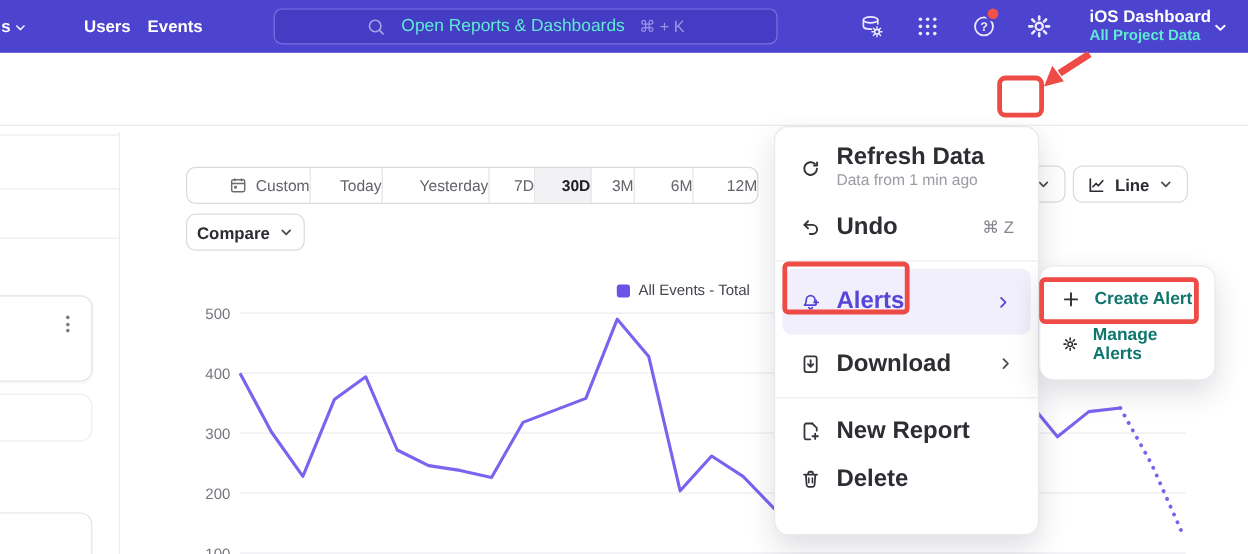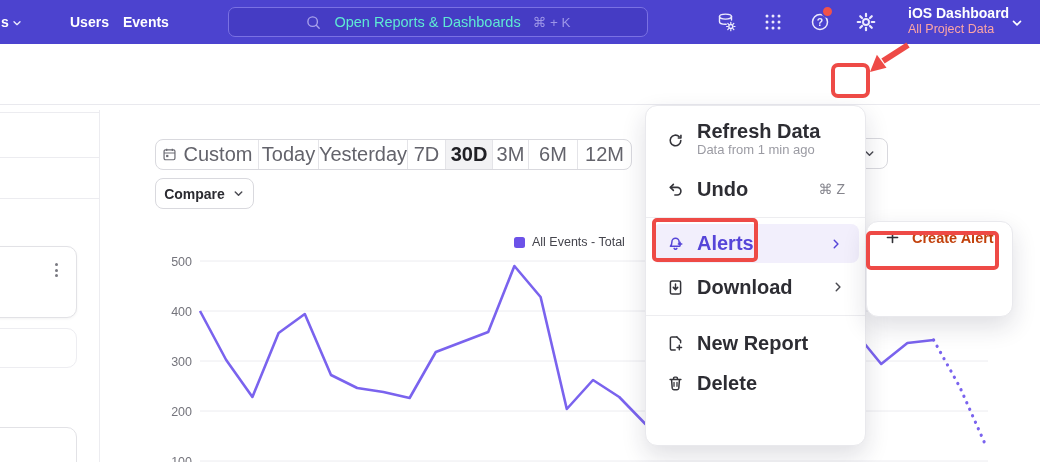--- a/index.html
+++ b/index.html
@@ -16,21 +16,21 @@
   .search{position:absolute;left:228px;top:7px;width:420px;height:30px;box-sizing:border-box;
           background:#453cc4;border:1px solid #7a71e3;border-radius:7px;display:flex;
           align-items:center;justify-content:center;gap:12px;cursor:text}
   .search .ph{color:#5eead4;font-size:14.5px}
   .search .sc{color:#9d96e8;font-size:13.5px}
   .navicon{position:absolute;top:11px;width:22px;height:22px;color:#eceafd;cursor:pointer}
   .reddot{position:absolute;left:821px;top:5px;width:9px;height:9px;border-radius:50%;
           background:#f0524a;border:2px solid #4c43cf;z-index:11}
   .proj{position:absolute;left:908px;top:5px;color:#fff;cursor:pointer}
   .proj .nm{font-size:14px;font-weight:700;line-height:17px}
-  .proj .sp{font-size:12.5px;font-weight:400;line-height:15px;color:#fca5a5}
+  .proj .sp{font-size:12.5px;font-weight:700;line-height:15px;color:#5eead4}
   .chevd{width:14px;height:14px;color:#fff}
 
   
   .rhead{position:absolute;left:0;top:44px;width:1040px;height:60px;background:#fff;
          border-bottom:1px solid #e9e9ee;z-index:9}
   .ricon{position:absolute;left:17px;top:67px;width:26px;height:26px;border-radius:6px;
          background:#efecfc;border:1.5px dashed #b4a9f1;box-sizing:border-box;
          display:flex;align-items:center;justify-content:center}
   .rtitle{position:absolute;left:52px;top:72px;font-size:16px;font-weight:700;color:#1d1d23}
   .rcrumb{position:absolute;left:172px;top:73px;font-size:15px;color:#9a9aa2}
@@ -51,21 +51,21 @@
   .vline{position:absolute;left:99px;top:110px;width:1px;height:352px;background:#ececf0}
   .scard{position:absolute;left:-20px;width:97px;background:#fff;border-radius:10px;
          box-sizing:border-box;cursor:pointer}
   .kebab{position:absolute;left:51px;top:259px;display:flex;flex-direction:column;gap:2.5px;
          padding:4px;cursor:pointer}
   .kebab i{width:3px;height:3px;border-radius:50%;background:#797981;display:block}
 
   
   .segctl{position:absolute;left:155px;top:139px;height:31px;display:flex;background:#fff;
           border:1px solid #d9d9de;border-radius:8px;box-sizing:border-box;overflow:hidden;z-index:2}
-  .seg{display:flex;align-items:center;justify-content:center;gap:7px;font-size:20px;
+  .seg{display:flex;align-items:center;justify-content:flex-end;gap:7px;font-size:13px;
        color:#63636b;border-right:1px solid #e4e4e8;box-sizing:border-box;cursor:pointer;height:100%}
   .seg:last-child{border-right:none}
   .seg.active{background:#f2f2f4;color:#202025;font-weight:700}
   .tbtn{position:absolute;height:31px;box-sizing:border-box;background:#fff;border:1px solid #d9d9de;
         border-radius:8px;display:flex;align-items:center;justify-content:center;gap:7px;
         font-size:14px;font-weight:600;color:#2b2b31;cursor:pointer;z-index:2}
   .chev{width:13px;height:13px;color:#4c4c53}
 
   
   #chart-svg{position:absolute;left:0;top:0;z-index:1;pointer-events:none}
@@ -87,21 +87,21 @@
   .mi .short{font-size:14px;color:#85858d}
   .mi .cr{width:14px;height:14px;color:#4a4a50}
   .mi.highlight{background:#f2effc;border-radius:8px;margin:0 6px;padding:0 16px 0 15px;color:#5645d8}
   .mi.highlight .ic,.mi.highlight .cr{color:#5645d8}
   .mdiv{height:1px;background:#ededf0}
 
   
   .submenu{position:absolute;left:866px;top:221px;width:147px;height:96px;box-sizing:border-box;
            background:#fff;border:1px solid #e9e9ed;border-radius:12px;z-index:30;
            box-shadow:0 10px 24px rgba(25,25,55,.14);padding-top:8px}
-  .smi{display:flex;height:38px;padding:0 12px 0 18px;cursor:pointer;color:#c2410c}
+  .smi{display:flex;align-items:center;height:38px;padding:0 12px 0 18px;cursor:pointer;color:#0f766e}
   .smi .ic{width:15px;height:15px;margin-right:12px;color:#2f2f35;display:flex;align-items:center}
   .smi .lbl{font-size:14.5px;font-weight:600}
 
   
   .rbox{position:absolute;border:4px solid #ee4a46;border-radius:5px;z-index:60;pointer-events:none;box-sizing:border-box}
   #annot{position:absolute;left:0;top:0;z-index:60;pointer-events:none}
 </style>
 </head>
 <body>
 
@@ -264,20 +264,34 @@
   </div>
 
   <div class="tbtn" style="left:818px;top:138px;width:70px;justify-content:flex-end;padding-right:11px">
     <span class="chev">
       <svg viewBox="0 0 16 16">
           <path d="m4 6.2 4 4 4-4" fill="none" stroke="currentColor" stroke-width="1.8" stroke-linecap="round" stroke-linejoin="round"></path>
         </svg>
     </span>
   </div>
 
+  <div class="tbtn" style="left:894px;top:138px;width:96px">
+    <span style="width:16px;height:16px;color:#2b2b31">
+      <svg viewBox="0 0 16 16" fill="none" stroke="currentColor" stroke-width="1.4">
+          <path d="M2.6 2.8v10.6h10.8"></path>
+          <path d="m4.8 9.6 2.6-2.7 1.9 1.9 3.7-4.2" stroke-linejoin="round" stroke-linecap="round"></path>
+        </svg>
+    </span>
+    <span>Line</span>
+    <span class="chev">
+      <svg viewBox="0 0 16 16">
+          <path d="m4 6.2 4 4 4-4" fill="none" stroke="currentColor" stroke-width="1.8" stroke-linecap="round" stroke-linejoin="round"></path>
+        </svg>
+    </span>
+  </div>
 
   <svg id="chart-svg" width="1040" height="462">
       <line x1="200" x2="988" y1="461" y2="461" stroke="#ececf0"></line>
       <text x="192" y="465.5" text-anchor="end" class="ytick">100</text>
       <line x1="200" x2="988" y1="411" y2="411" stroke="#ececf0"></line>
       <text x="192" y="415.5" text-anchor="end" class="ytick">200</text>
       <line x1="200" x2="988" y1="361" y2="361" stroke="#ececf0"></line>
       <text x="192" y="365.5" text-anchor="end" class="ytick">300</text>
       <line x1="200" x2="988" y1="311" y2="311" stroke="#ececf0"></line>
       <text x="192" y="315.5" text-anchor="end" class="ytick">400</text>
@@ -309,21 +323,21 @@
         <svg viewBox="0 0 16 16" fill="none" stroke="currentColor" stroke-width="1.5" stroke-linecap="round" stroke-linejoin="round">
             <path d="M6 3.2 3.2 6 6 8.8"></path>
             <path d="M3.2 6h6.2a3.6 3.6 0 0 1 .2 7.2H7.4"></path>
           </svg>
       </span>
       <span class="lbl">Undo</span>
       <span class="grow"></span>
       <span class="short">⌘ Z</span>
     </div>
     <div class="mdiv" style="margin:9px 0 6px 0"></div>
-    <div class="mi highlight" style="height:39px">
+    <div class="mi highlight" style="height:55px">
       <span class="ic">
         <svg viewBox="0 0 16 16" fill="none" stroke="currentColor" stroke-width="1.4" stroke-linecap="round" stroke-linejoin="round">
             <path d="M11.8 10.6H3.2c.9-.9 1.4-1.9 1.4-4.1a3.4 3.4 0 0 1 6.8 0c0 .7.1 1.3.2 1.9"></path>
             <path d="M6.7 12.6a1.4 1.4 0 0 0 2.6 0"></path>
             <path d="M12.3 6.9v3.2M10.7 8.5h3.2"></path>
           </svg>
       </span>
       <span class="lbl">Alerts</span>
       <span class="grow"></span>
       <span class="cr">
@@ -371,20 +385,31 @@
   </div>
 
   <div class="submenu">
     <div class="smi">
       <span class="ic">
         <svg viewBox="0 0 16 16">
             <path d="M8 2.6v10.8M2.6 8h10.8" stroke="currentColor" stroke-width="1.7" stroke-linecap="round"></path>
           </svg>
       </span>
       <span class="lbl">Create Alert</span>
+    </div>
+    <div class="smi">
+      <span class="ic">
+        <svg viewBox="0 0 16 16">
+            <circle cx="8" cy="8" r="2.2" fill="none" stroke="currentColor" stroke-width="1.4"></circle>
+            <g stroke="currentColor" stroke-width="1.6" stroke-linecap="round">
+              <path d="M12.2 8H14M3.8 8H2M8 12.2V14M8 3.8V2M10.9 10.9l1.3 1.3M5.1 5.1 3.8 3.8M10.9 5.1l1.3-1.3M5.1 10.9l-1.3 1.3"></path>
+            </g>
+          </svg>
+      </span>
+      <span class="lbl">Manage Alerts</span>
     </div>
   </div>
 
   <div class="rbox" style="left:831px;top:63px;width:39px;height:35px;border-radius:7px"></div>
   <div class="rbox" style="left:652px;top:218px;width:106px;height:44px"></div>
   <div class="rbox" style="left:866px;top:231px;width:133px;height:39px"></div>
   <svg id="annot" width="1040" height="462">
     <line x1="908" y1="45" x2="883" y2="61" stroke="#ee4a46" stroke-width="6"></line>
     <polygon points="870,72 876.9,54.7 886.5,67.7" fill="#ee4a46"></polygon>
   </svg>

